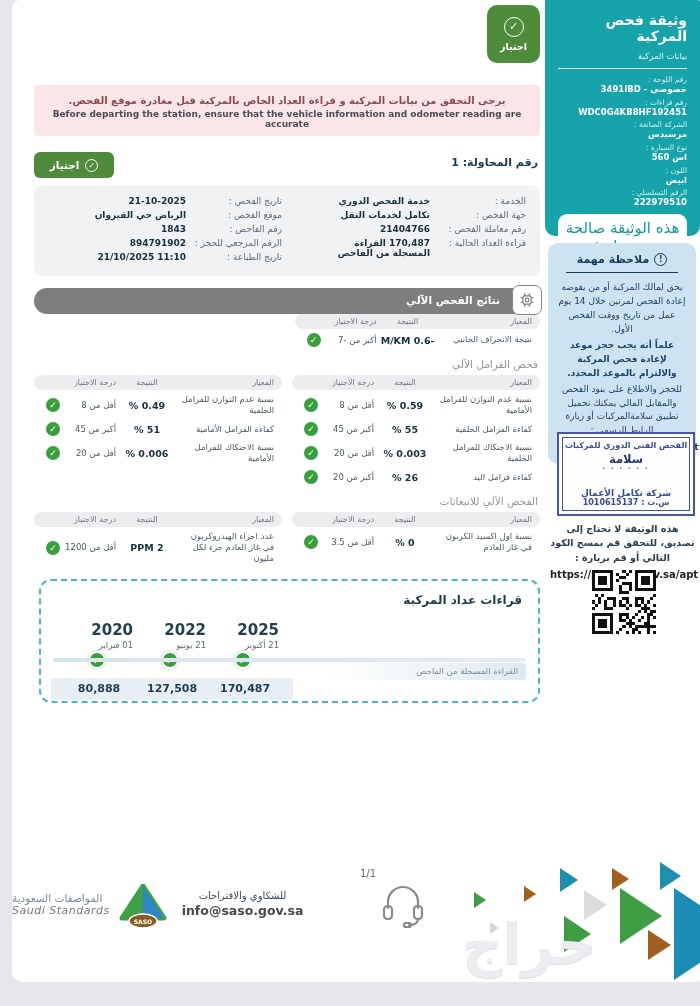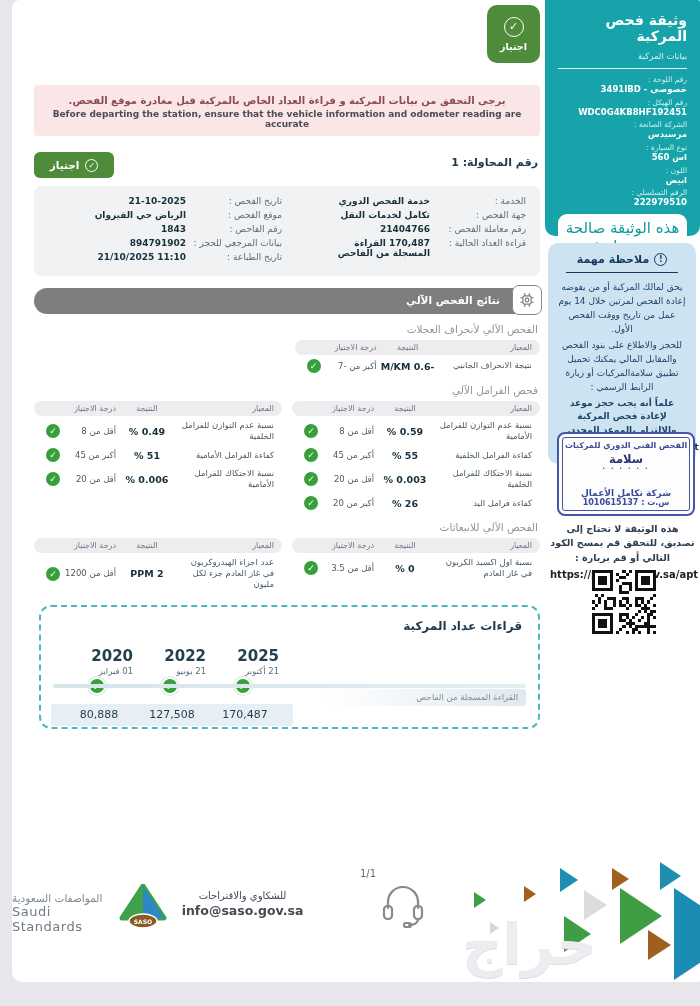--- a/index.html
+++ b/index.html
@@ -63,21 +63,21 @@
   .note-p.b { font-weight:bold; }
   .note-p + .note-p { margin-top:2px; }
   .note-gap { margin-top:10px; }
   .note-link { display:block; text-align:center; font-size:9.5px; font-weight:bold;
     color:#13314d; margin-top:3px; direction:ltr; text-decoration:none; }
   
   .stamp {
     position:absolute; top:432px; left:545px; width:138px; height:84px;
     border:2px solid #4456a5; outline:1px solid #4456a5; outline-offset:-6px;
     background:#fdfdfd; color:#3a4b9b; text-align:center; padding:7px 4px 4px;
-    border-radius:8px;
+    border-radius:0;
   }
   .stamp .l1 { font-size:8px; font-weight:bold; }
   .stamp .logo { font-size:11.5px; font-weight:bold; color:#273573; margin-top:2px; }
   .stamp .dots { font-size:5px; letter-spacing:2px; color:#273573; line-height:4px; }
   .stamp .l2 { font-size:9px; font-weight:bold; margin-top:18px; }
   .stamp .l3 { font-size:8px; font-weight:bold; direction:ltr; }
   .verify { position:absolute; top:522px; left:533px; width:155px; text-align:center;
     color:#2c3e50; padding:0 5px; }
   .verify .t { font-size:9.5px; font-weight:bold; line-height:1.5; }
   .verify .lnk { display:block; font-size:10px; font-weight:bold; color:#222; direction:ltr;
@@ -134,32 +134,32 @@
     background:linear-gradient(to left,#e3edf2,#d7e4ea); border-radius:2px; }
   .odo-dot { position:absolute; top:70px; width:18px; height:18px; background:#37a03c;
     border:2px solid #fff; box-shadow:0 0 0 1px #d8e8dc; border-radius:50%;
     color:#fff; font-size:10px; line-height:15px; text-align:center; }
   .odo-label { position:absolute; top:82px; right:12px; width:200px; height:17px;
     background:linear-gradient(to left,#dfe9ef,rgba(223,233,239,0)); color:#7d8b96;
     font-size:8.5px; text-align:right; padding:3px 8px 0 0; border-radius:3px; }
   .odo-values { position:absolute; top:97px; left:10px; width:242px; height:22px;
     background:#e7eff4; border-radius:3px; }
   .odo-val { position:absolute; top:4px; width:72px; text-align:center;
-    font-size:11px; font-weight:normal; color:#1d3a4f; }
+    font-size:11px; font-weight:bold; color:#1d3a4f; }
   
   .footer { position:absolute; top:860px; left:0; right:0; height:122px; }
   .page-num { position:absolute; left:348px; top:8px; font-size:10px; color:#666; direction:ltr; }
   .headset { position:absolute; left:368px; top:22px; }
   .complaints { position:absolute; left:158px; top:30px; width:145px; text-align:center; }
   .complaints .l1 { font-size:10px; color:#3a4a5a; }
   .complaints .l2 { font-size:12.5px; font-weight:bold; color:#49494f; direction:ltr; margin-top:2px; }
   .saso-logo { position:absolute; left:106px; top:24px; }
   .saso-text { position:absolute; left:0px; top:32px; width:102px; text-align:left; }
   .saso-text .ar { font-size:10.5px; color:#7f8a94; }
-  .saso-text .en { font-size:13px; color:#6f7a84; letter-spacing:0.5px; }
+  .saso-text .en { font-size:11px; color:#6f7a84; letter-spacing:0.5px;font-style:italic; }
   .tri { position:absolute; width:0; height:0; }
   .watermark { position:absolute; left:450px; top:912px; font-size:56px; font-weight:bold;
     color:#ececf1; text-shadow:0 1px 0 #dcdce2; direction:rtl; }
 </style>
 </head>
 <body>
 
 <div class="card">
 
 
@@ -171,21 +171,21 @@
   <aside class="sidebar">
     <div class="sb-title">وثيقة فحص المركبة</div>
     <div class="sb-sub">بيانات المركبة</div>
     <hr class="sb-hr">
     <div>
         <div class="sb-field">
           <div class="sb-label">رقم اللوحة :</div>
           <div class="sb-value">خصوصي - 3491IBD</div>
         </div>
         <div class="sb-field">
-          <div class="sb-label">رقم الهيكل :</div>
+          <div class="sb-label">رقم قراءات :</div>
           <div class="sb-value">WDC0G4KB8HF192451</div>
         </div>
         <div class="sb-field">
           <div class="sb-label">الشركة الصانعة :</div>
           <div class="sb-value">مرسيدس</div>
         </div>
         <div class="sb-field">
           <div class="sb-label">نوع السيارة :</div>
           <div class="sb-value">اس 560</div>
         </div>
@@ -204,22 +204,22 @@
     </div>
   </aside>
 
   <div class="note">
     <div class="note-head">
       <i class="info-i">!</i>
       <span>ملاحظة مهمة</span>
     </div>
     <hr class="note-hr">
     <p class="note-p">يحق لمالك المركبة أو من يفوضه إعادة الفحص لمرتين خلال 14 يوم عمل من تاريخ ووقت الفحص الأول.</p>
+    <p class="note-p b">علماً أنه يجب حجز موعد لإعادة فحص المركبة والالتزام بالموعد المحدد.</p>
     <p class="note-p note-gap">للحجز والاطلاع على بنود الفحص والمقابل المالي يمكنك تحميل تطبيق سلامةالمركبات أو زيارة الرابط الرسمي :</p>
-    <p class="note-p b">علماً أنه يجب حجز موعد لإعادة فحص المركبة والالتزام بالموعد المحدد.</p>
     <a class="note-link">https://pti.saso.gov.sa/apt</a>
   </div>
 
   <div class="stamp">
     <div class="l1">الفحص الفني الدوري للمركبات</div>
     <div class="logo">سلامة</div>
     <div class="dots">• • • • • •</div>
     <div class="l2">شركة تكامل الأعمال</div>
     <div class="l3">س.ت : 1010615137</div>
   </div>
@@ -383,21 +383,21 @@
           </div>
           <div class="info-row">
             <span class="info-label">موقع الفحص :</span>
             <span class="info-value">الرياض حي القيروان</span>
           </div>
           <div class="info-row">
             <span class="info-label">رقم الفاحص :</span>
             <span class="info-value">1843</span>
           </div>
           <div class="info-row">
-            <span class="info-label">بيانات المرجعي للحجز :</span>
+            <span class="info-label">الرقم المرجعي للحجز :</span>
             <span class="info-value">894791902</span>
           </div>
           <div class="info-row">
             <span class="info-label">تاريخ الطباعة :</span>
             <span class="info-value">11:10 21/10/2025</span>
           </div>
         </div>
     </div>
 
     <div class="res-bar">
@@ -405,21 +405,20 @@
       <span class="chip-box">
         <svg width="18" height="18" viewBox="0 0 24 24" fill="none" stroke="#7a7a7a" stroke-width="1.6">
           <rect x="6.5" y="6.5" width="11" height="11" rx="2"></rect>
           <circle cx="12" cy="12" r="2.4"></circle>
           <path d="M9 3v3M15 3v3M9 18v3M15 18v3M3 9h3M3 15h3M18 9h3M18 15h3"></path>
         </svg>
       </span>
     </div>
 
     <div id="sections">
-        <div class="sec-head">الفحص الآلي لأنحراف العجلات</div>
         <div class="tables">
           <div class="tbl half">
             <div class="tbl-head">
               <span class="c1">المعيار</span>
               <span class="c2">النتيجة</span>
               <span class="c3">درجة الاجتياز</span>
               <span class="c4"></span>
             </div>
             <div class="tbl-row">
               <span class="cell-crit">نتيجة الانحراف الجانبي</span>

